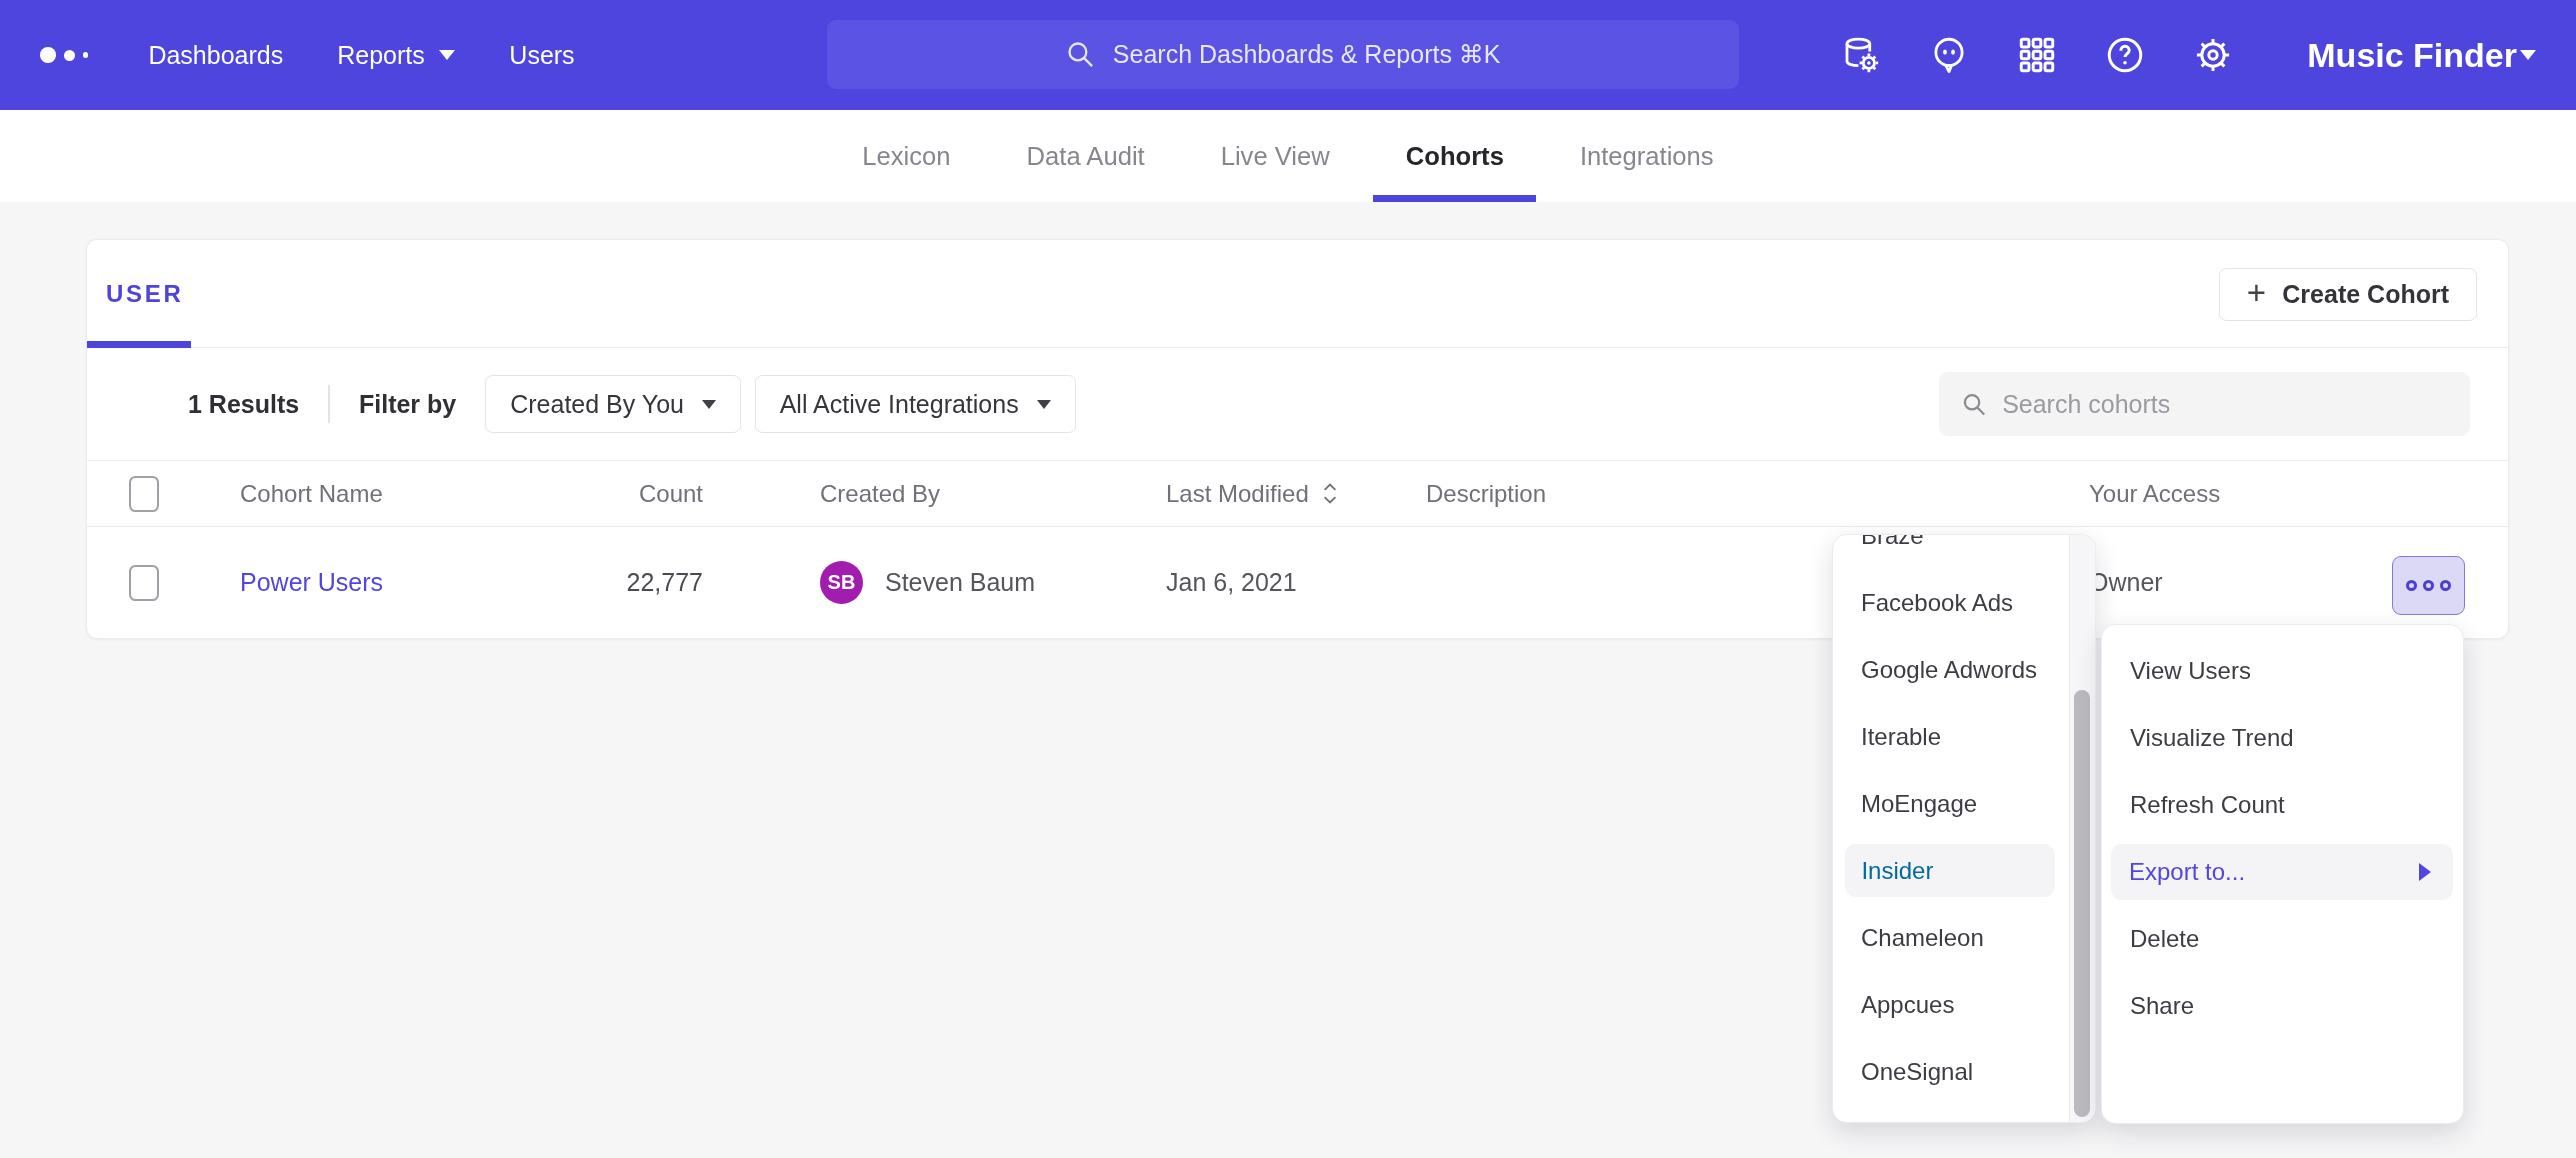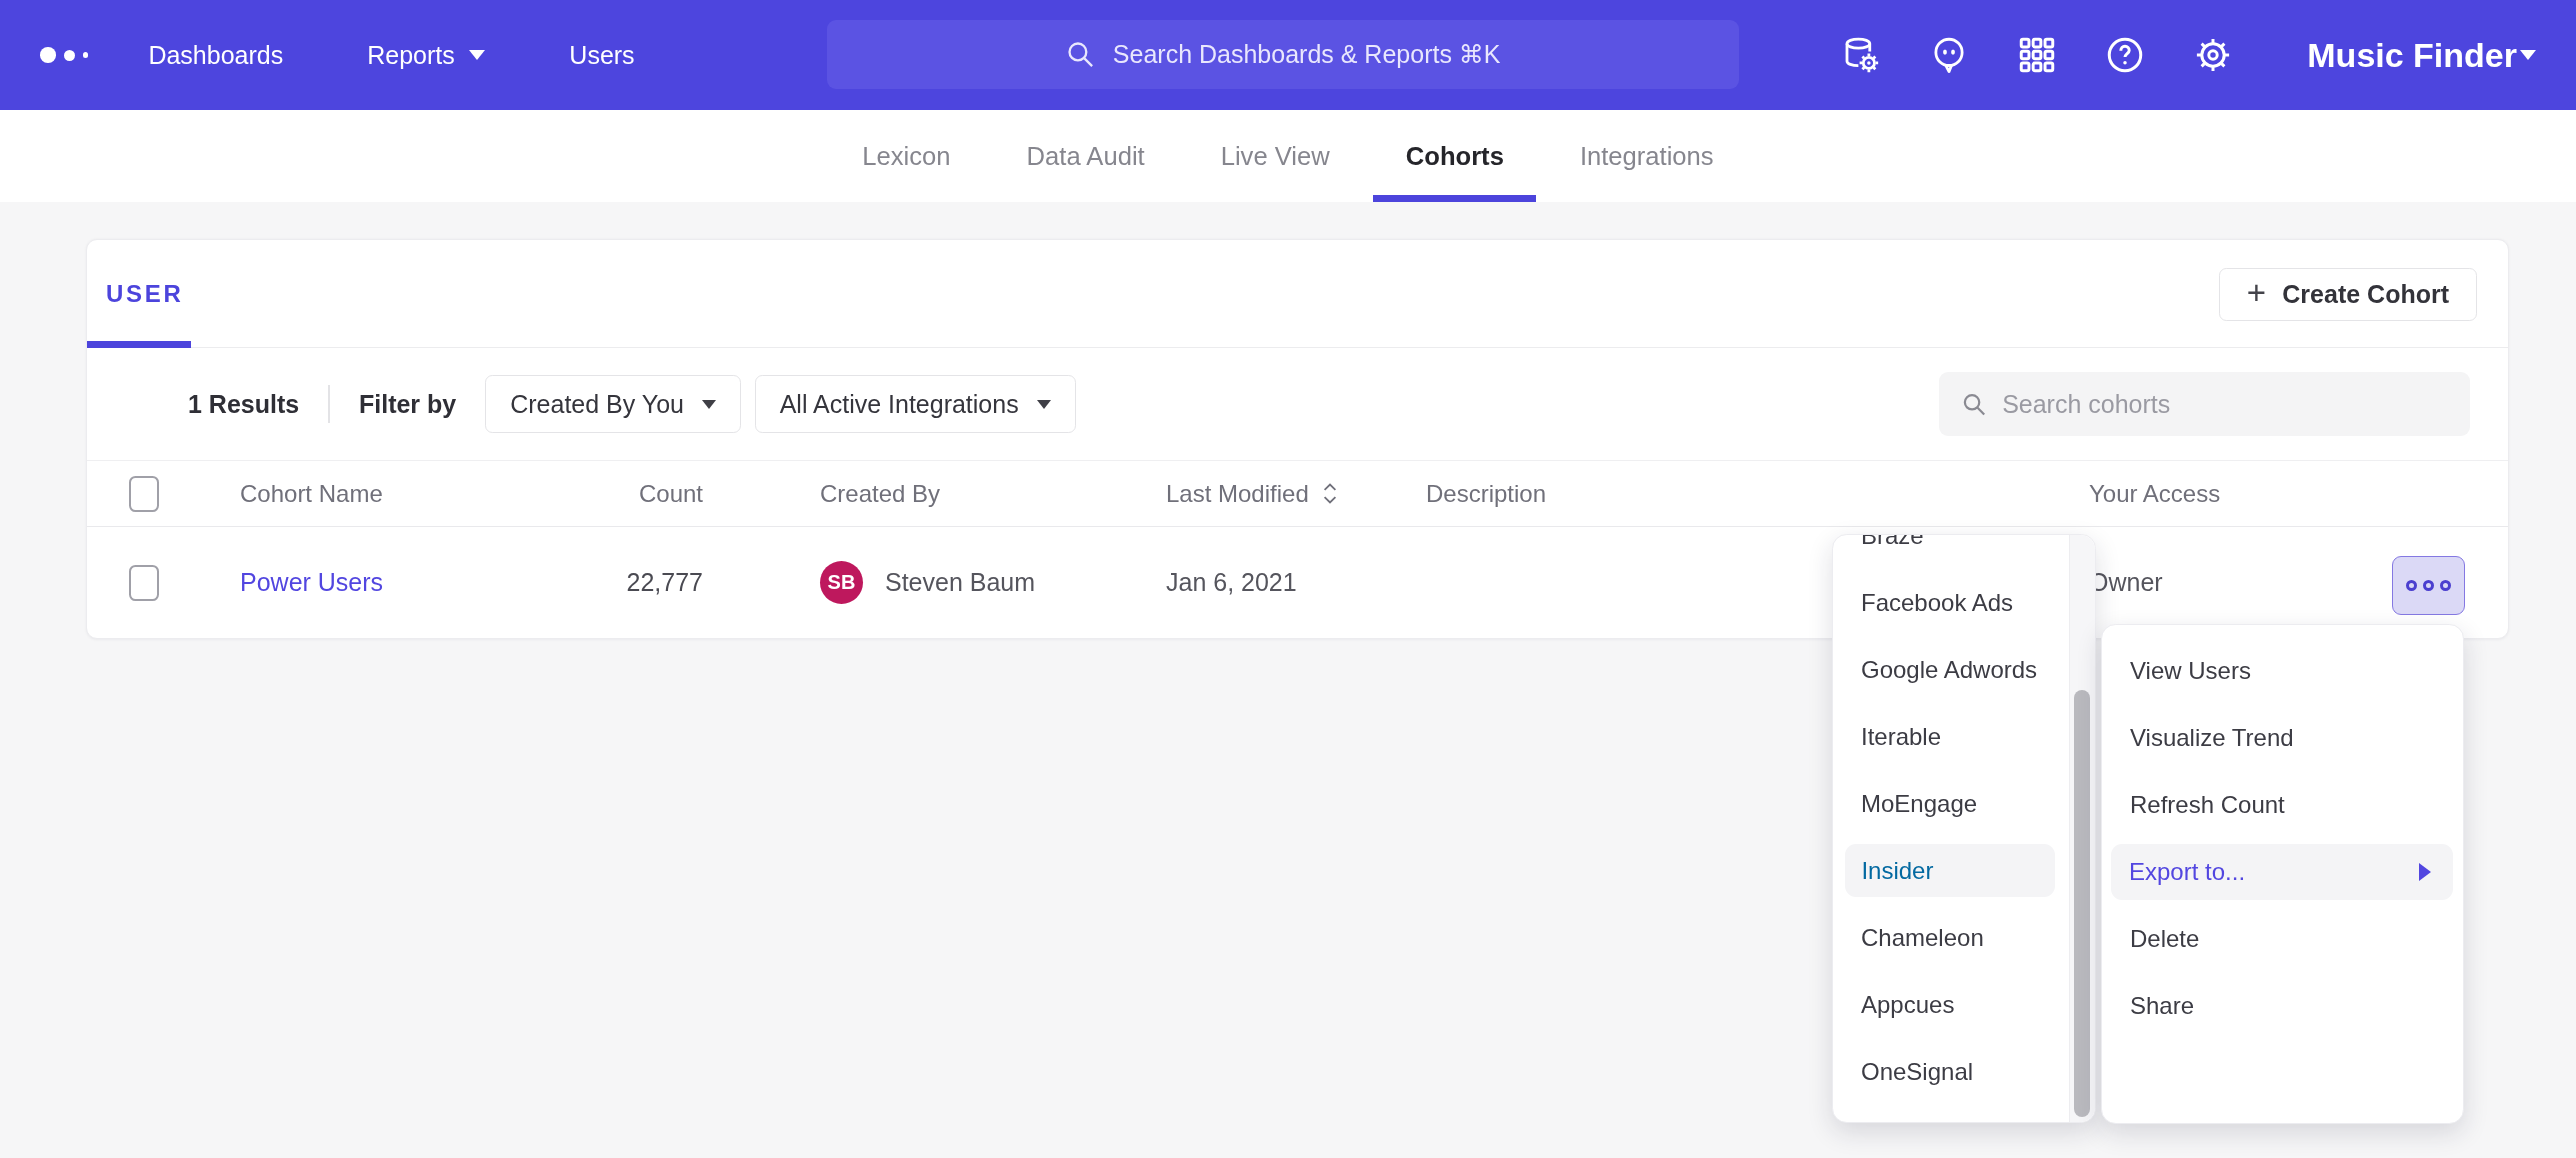--- a/index.html
+++ b/index.html
@@ -6,21 +6,21 @@
   body { font-family: "Liberation Sans", sans-serif; }
   .root { position: relative; width: 2576px; height: 1158px; background:#f6f6f7; overflow:hidden; }
 
   
   .topbar { position:absolute; top:0; left:0; width:100%; height:110px; background:#4d45de;
             display:flex; align-items:center; padding:0 40px; }
   .logo { display:flex; align-items:center; gap:8.2px; margin-right:60px; }
   .logo .d1 { width:15.5px; height:15.5px; border-radius:50%; background:#fff; }
   .logo .d2 { width:11px; height:11px; border-radius:50%; background:#fff; }
   .logo .d3 { width:5.5px;  height:5.5px;  border-radius:50%; background:#fff; }
-  .tb-nav { display:flex; align-items:flex-end; gap:84px; }
+  .tb-nav { display:flex; align-items:flex-end; gap:54px; }
   .tb-link { color:#fff; font-size:25px; font-weight:500; display:flex; align-items:center; gap:14.6px; cursor:pointer; }
   .caret { width:0; height:0; border-left:8.2px solid transparent; border-right:8.2px solid transparent; border-top:10px solid currentColor; display:inline-block; }
   .tb-search { position:absolute; left:827px; top:20px; width:912px; height:69px; border-radius:9px;
                background:#5b53e3; display:flex; align-items:center; justify-content:center; gap:16.4px;
                color:#e9e7fd; font-size:25px; cursor:pointer; }
   .tb-right { margin-left:auto; display:flex; align-items:center; gap:46px; }
   .tb-icon { width:42px; height:42px; color:#fff; cursor:pointer; display:flex; align-items:center; justify-content:center; }
   .tb-project { color:#fff; font-size:34px; font-weight:600; display:flex; align-items:center; gap:3px; margin-left:27px; cursor:pointer; }
 
   
@@ -59,21 +59,21 @@
   
   .thead { position:relative; height:65px; font-size:24px; color:#70707a; font-weight:500; }
   .trow  { position:relative; height:112px; border-top:0.9px solid #e9e9ec; font-size:25px; color:#55555d; }
   .cell { position:absolute; top:0; height:100%; display:flex; align-items:center; }
   .c-check { left:42px; } .c-name { left:153px; } .c-count { left:411px; width:205px; justify-content:flex-end; }
   .c-creator { left:733px; } .c-mod { left:1079px; } .c-desc { left:1339px; } .c-access { left:1954px;margin-left:48px; }
   .checkbox { width:30px; height:36px; border:2.3px solid #a0a0a8; border-radius:6.4px; background:#fff; cursor:pointer; }
   .sort-icon { margin-left:11px; display:flex; }
   .row-link { color:#5246e0; font-weight:500; cursor:pointer; }
   .count-val { color:#4a4a52; }
-  .avatar { width:43px; height:43px; border-radius:50%; background:#be185d; color:#fff; font-size:20px;
+  .avatar { width:43px; height:43px; border-radius:50%; background:#a21caf; color:#fff; font-size:20px;
             font-weight:600; display:flex; align-items:center; justify-content:center; margin-right:22px; }
   .more-btn { position:absolute; left:2305px; top:29px; width:73px; height:59px; background:#dbd9f6;
               border:1.8px solid #8478e2; border-radius:9px; display:flex; align-items:center; justify-content:center;
               gap:6.4px; cursor:pointer; }
   .more-btn span { width:11px; height:11px; border:3.2px solid #4b3fcf; border-radius:50%; }
 
   
   .menu { position:absolute; background:#fff; border:0.9px solid #ececf0; border-radius:14.6px;
           box-shadow:0 9px 25.6px rgba(30,30,60,0.14); font-size:24px; color:#3c3c44; }
   .menu ul { list-style:none; }

